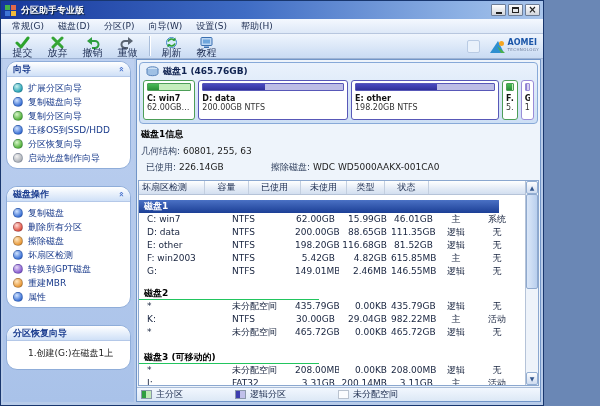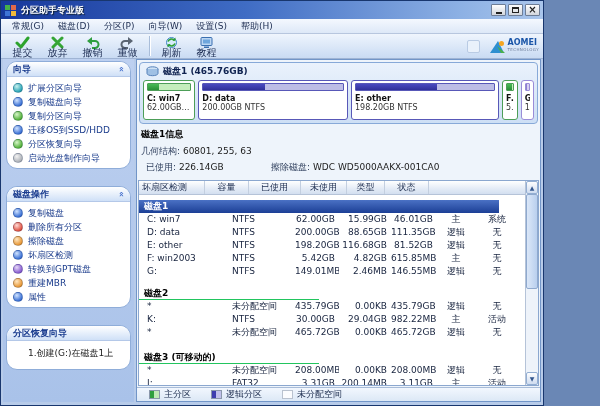--- a/index.html
+++ b/index.html
@@ -94,21 +94,21 @@
   .ghdr{height:13px;line-height:12px;font-weight:bold;color:#000;padding-left:5px;border-bottom:1px solid #22c55e;width:180px;box-sizing:border-box;}
   .g2{margin-top:9px;}
   .g3{margin-top:12px;}
   
   .vscroll{position:absolute;top:0;right:0;bottom:0;width:13px;background:#eef3fa;border-left:1px solid #b5c3d8;box-sizing:border-box;}
   .sarrow{position:absolute;left:0;width:12px;height:13px;background:linear-gradient(#fdfdfe,#cfdcf0);border:1px solid #93aed2;border-radius:2px;box-sizing:border-box;color:#33568e;font-size:6px;text-align:center;line-height:11px;}
   .sarrow.up{top:0;}
   .sarrow.down{bottom:0;}
   .sthumb{position:absolute;left:0;top:13px;width:12px;height:95px;background:linear-gradient(90deg,#dbe7f8,#b9cfee);border:1px solid #8fa9ce;border-radius:2px;box-sizing:border-box;}
   
-  .legend{position:absolute;left:0;right:0;bottom:0;height:14px;background:linear-gradient(#f2f7fe,#dce8f6);border-top:1px solid #a8bcd8;display:flex;align-items:center;gap:20px;padding-left:12px;box-sizing:border-box;}
+  .legend{position:absolute;left:0;right:0;bottom:0;height:14px;background:linear-gradient(#f2f7fe,#dce8f6);border-top:1px solid #a8bcd8;display:flex;align-items:center;gap:52px;padding-left:4px;box-sizing:border-box;}
   .litem{display:flex;align-items:center;gap:4px;color:#1c2c4e;}
   .lsw{width:11px;height:9px;border:1px solid #8a97ab;box-sizing:border-box;}
   .lsw.primary{background:linear-gradient(90deg,#2f9e3f 45%,#bfe9b6 45%);}
   .lsw.logical{background:linear-gradient(90deg,#3d3dae 45%,#c0c0ea 45%);}
   .lsw.unalloc{background:#fbfcfe;border-color:#b9c2cf;}
 </style>
 </head>
 <body>
 
 <div class="screen">

